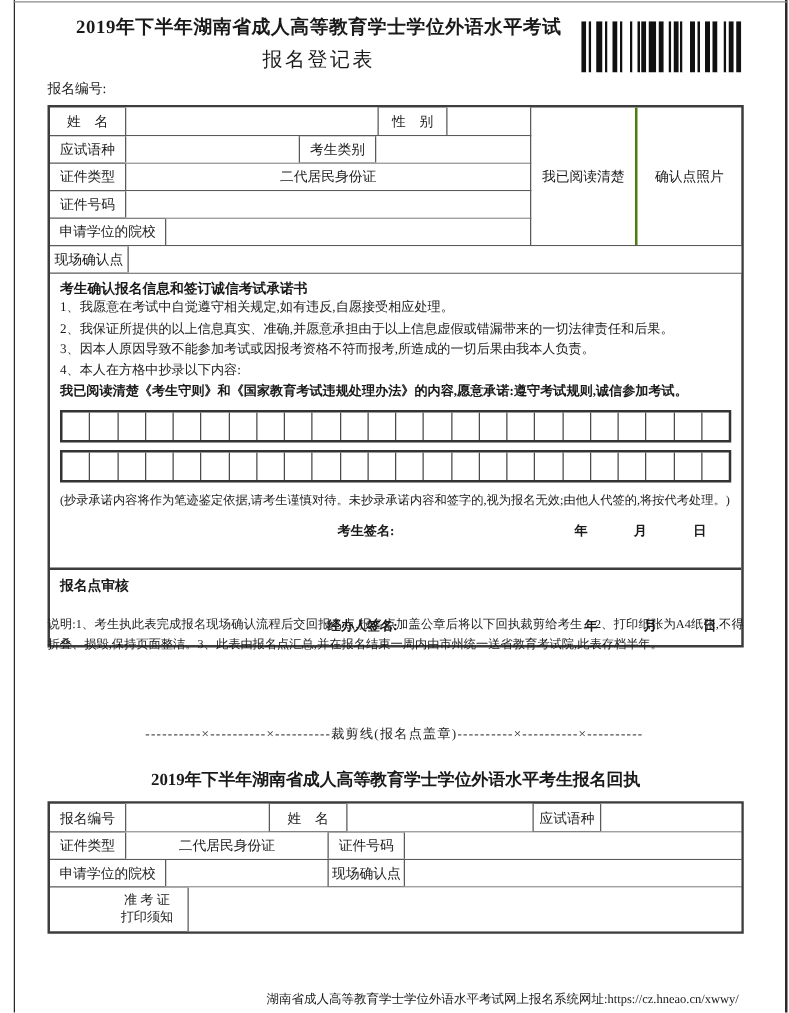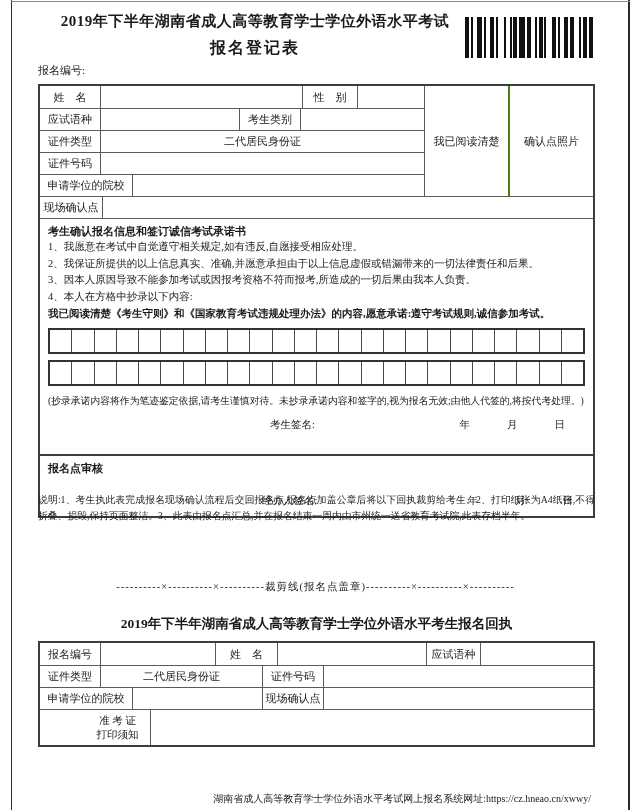--- a/index.html
+++ b/index.html
@@ -7,21 +7,21 @@
     width:631px;height:810px;position:relative;background:#ffffff;
     font-family:"Liberation Serif","DejaVu Serif",serif;color:#1a1a1a;
     overflow:hidden;
   }
   .edge-left{position:absolute;left:11px;top:0;width:1px;height:810px;background:#2a2a2a;}
   .edge-right{position:absolute;left:628px;top:0;width:2px;height:810px;background:#2a2a2a;}
   .edge-top{position:absolute;left:11px;top:1px;width:619px;height:1px;background:#8a8a8a;}
 
   .hdr-titles{position:absolute;left:22px;top:12px;width:466px;text-align:center;}
   .hdr-title{font-size:15px;font-weight:bold;letter-spacing:0.5px;}
-  .hdr-subtitle{font-size:16px;font-weight:bold;margin-top:7px;letter-spacing:2px;}
+  .hdr-subtitle{font-size:16px;font-weight:normal;margin-top:7px;letter-spacing:2px;}
   .barcode{position:absolute;left:465px;top:17px;width:128px;height:41px;display:flex;align-items:stretch;overflow:hidden;}
   .barcode .bar{background:#111;}
   .barcode .gap{background:#fff;}
   .regno{position:absolute;left:38px;top:63px;font-size:11px;}
 
   
   .formtable{position:absolute;left:38px;width:557px;border:2px solid #3d3d3d;box-sizing:border-box;background:#fff;}
   .trow{display:flex;border-top:1px solid #5a5a5a;height:22px;box-sizing:border-box;}
   .trow.first{border-top:none;}
   .cell{border-left:1px solid #5a5a5a;display:flex;align-items:center;justify-content:center;
@@ -37,21 +37,21 @@
   .photo-box{flex:1;border-left:2px solid #4d7c0f;display:flex;align-items:center;justify-content:center;font-size:11px;box-sizing:border-box;}
 
   .commit{border-top:1px solid #5a5a5a;height:236px;box-sizing:border-box;padding:4px 8px 0 8px;}
   .commit-h{font-size:11px;font-weight:bold;line-height:16px;}
   .commit-li{font-size:10.5px;line-height:16.5px;}
   .pledge{font-size:10.5px;font-weight:bold;line-height:17px;}
   .copy-grid{display:flex;border:2px solid #333;height:26px;box-sizing:border-box;margin-top:6px;}
   .copy-cell{flex:1;border-left:1px solid #4a4a4a;box-sizing:border-box;}
   .copy-cell:first-child{border-left:none;}
   .note{font-size:9.8px;line-height:14.5px;margin-top:8px;}
-  .sign-row{display:flex;align-items:center;font-size:10.5px;padding:0 20px 0 222px;margin-top:9px;}
+  .sign-row{display:flex;align-items:center;font-size:10.5px;padding:0 20px 0 222px;margin-top:9px;font-weight:bold;}
   .date-group{margin-left:auto;display:flex;gap:37px;}
   .review{border-top:2px solid #3d3d3d;height:62px;box-sizing:border-box;padding:5px 8px 0 8px;position:relative;}
   .review-h{font-size:11px;font-weight:bold;}
   .review .sign-row{position:absolute;left:0;right:0;bottom:8px;margin-top:0;}
 
   .instructions{position:absolute;left:38px;top:492px;width:557px;font-size:9.8px;line-height:15.5px;text-align:justify;}
   .cutline{position:absolute;left:0;top:580px;width:631px;text-align:center;font-size:10.5px;letter-spacing:1px;color:#222;}
   .receipt-title{position:absolute;left:38px;top:615px;width:557px;text-align:center;font-size:13.5px;font-weight:bold;}
   #receipt-table{top:641px;}
   .footer{position:absolute;left:38px;top:792px;width:557px;text-align:right;font-size:10px;padding-right:4px;box-sizing:border-box;}

